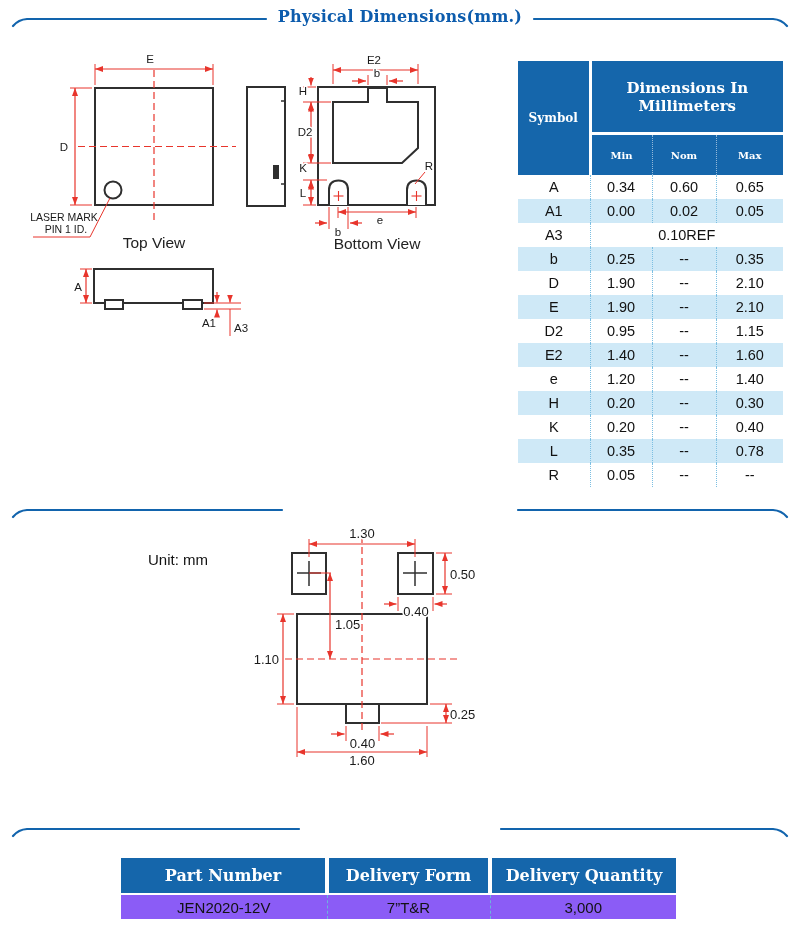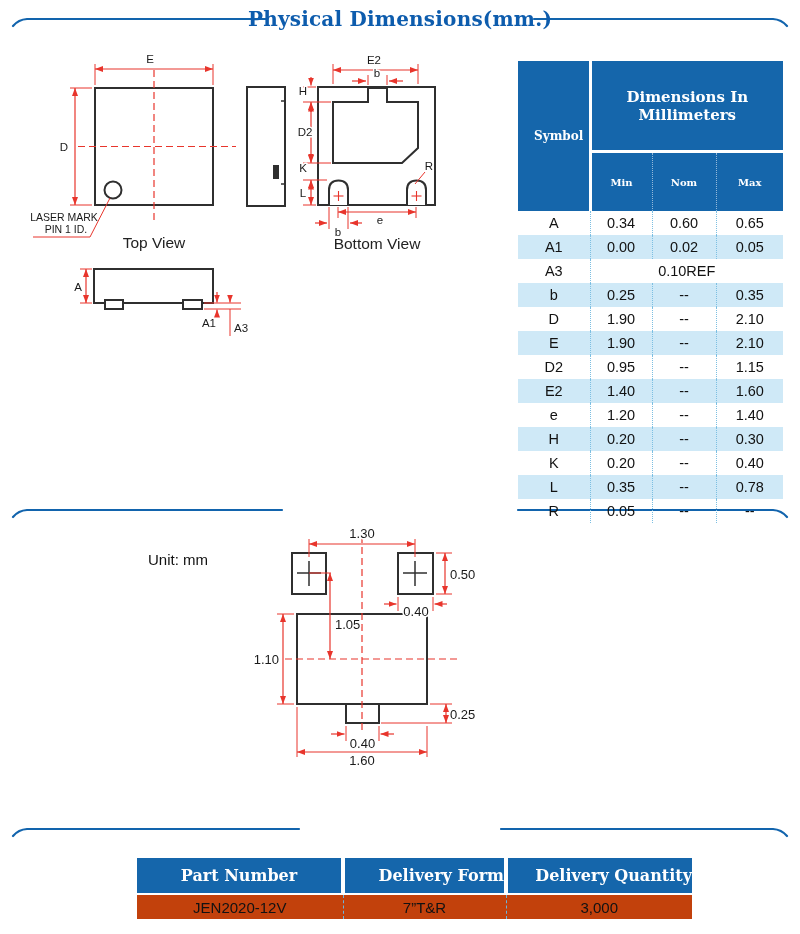--- a/index.html
+++ b/index.html
@@ -2,44 +2,44 @@
 <html><head>
 <meta charset="utf-8">
 <style>
   html,body{margin:0;padding:0;background:#ffffff;}
   .page{position:relative;width:800px;height:934px;background:#fff;overflow:hidden;
         font-family:"Liberation Sans",sans-serif;}
   svg.layer{position:absolute;left:0;top:0;width:800px;height:934px;}
 
   
   .sec-title{position:absolute;left:0;width:800px;text-align:center;
-             font-family:"DejaVu Serif",serif;font-weight:bold;font-size:20px;
+             font-family:"DejaVu Serif",serif;font-weight:bold;font-size:16px;
              color:#0d5cad;letter-spacing:0.2px;}
 
   
   table.dimtable{position:absolute;left:518px;top:61px;width:265px;
                  border-collapse:collapse;table-layout:fixed;}
   table.dimtable th{background:#1566ab;color:#fff;font-family:"DejaVu Serif",serif;
-                    font-weight:bold;padding:16px;margin-top:28px;}
+                    font-weight:bold;padding:7px;margin-top:28px;}
   table.dimtable th.symbol{font-size:12px;border-right:3px solid #fff;}
   table.dimtable th.group{font-size:15px;height:57px;line-height:1.2;
                           border-bottom:3px solid #fff;}
   table.dimtable th.sub{font-size:10px;height:26px;}
   table.dimtable th.sub.mid{border-left:1px dotted rgba(255,255,255,.55);}
   table.dimtable td{height:24px;text-align:center;font-size:14.5px;color:#121212;padding:0;}
   table.dimtable tr.alt{background:#cfe9f7;}
   table.dimtable td.v,table.dimtable td.span{border-left:1px dotted #7cbfe2;}
 
   
-  table.packtable{position:absolute;left:137px;top:858px;width:555px;
+  table.packtable{position:absolute;left:121px;top:858px;width:555px;
                   border-collapse:collapse;table-layout:fixed;}
   table.packtable th{background:#1566ab;color:#fff;font-family:"DejaVu Serif",serif;
                      font-weight:bold;font-size:16px;height:35px;padding:0;}
-  table.packtable th.gap{border-left:4px solid #fff;text-align:right;}
-  table.packtable td{background:#c2410c;height:24px;text-align:center;
+  table.packtable th.gap{border-left:4px solid #fff;}
+  table.packtable td{background:#8b5cf6;height:24px;text-align:center;
                      font-size:15px;color:#121212;border-top:2px solid #fff;padding:0;}
   table.packtable td.gap{border-left:1px dashed #6cb5dd;}
   .bkw{stroke:#2f2f2f;stroke-width:2;fill:#fff;}
   .thin{stroke:#2f2f2f;stroke-width:1.5;fill:none;}
   .ext{stroke:#e8352c;stroke-width:1;fill:none;}
   .dim{stroke:#e8352c;stroke-width:1.2;fill:none;}
   .cl{stroke:#e8352c;stroke-width:1.2;fill:none;stroke-dasharray:7 4;}
   .cross{stroke:#2f2f2f;stroke-width:1.5;fill:none;}
   .padmark{stroke:#e8352c;stroke-width:1.1;fill:none;}
   .rule{stroke:#1264ad;stroke-width:2.2;fill:none;stroke-linecap:round;}

